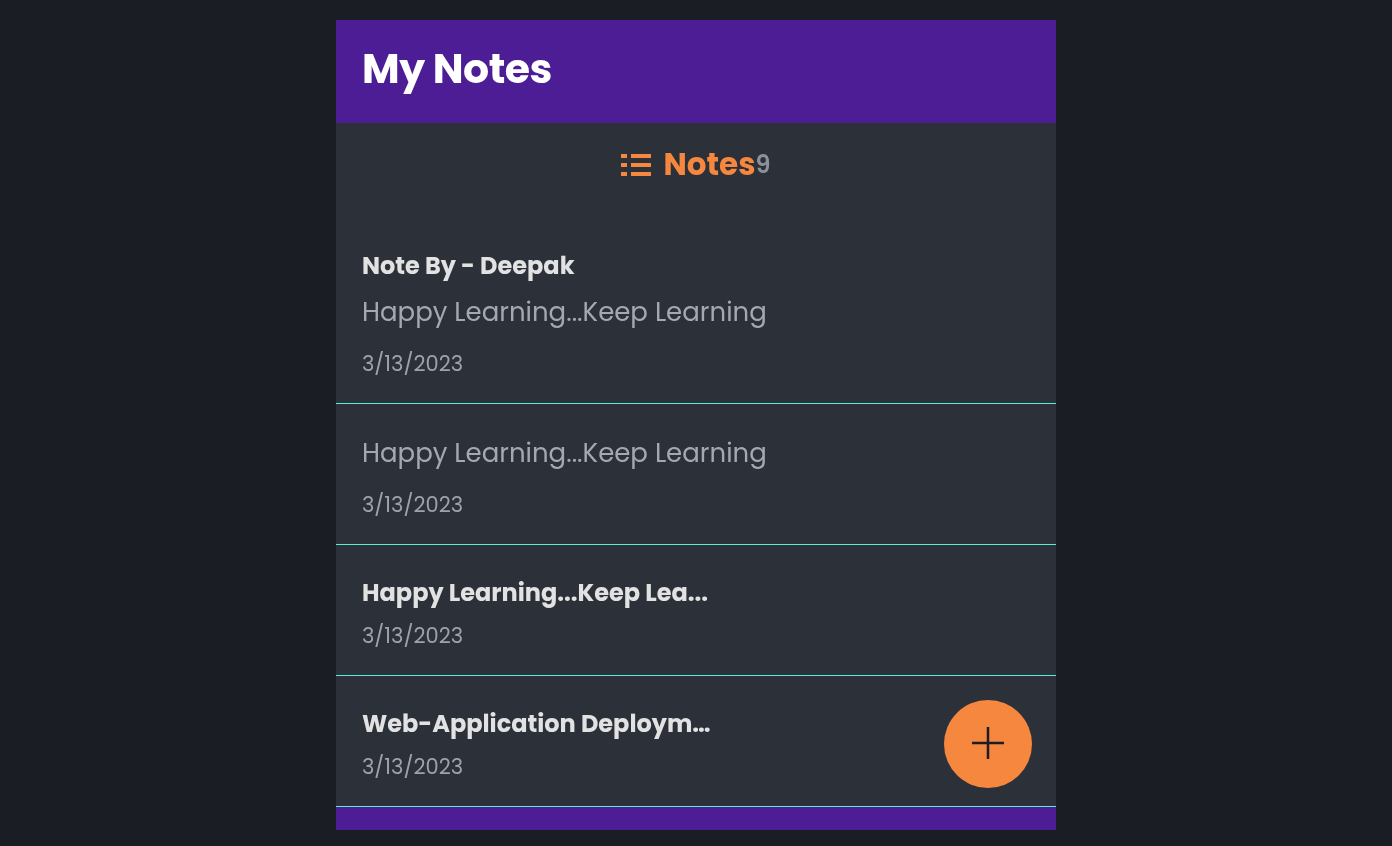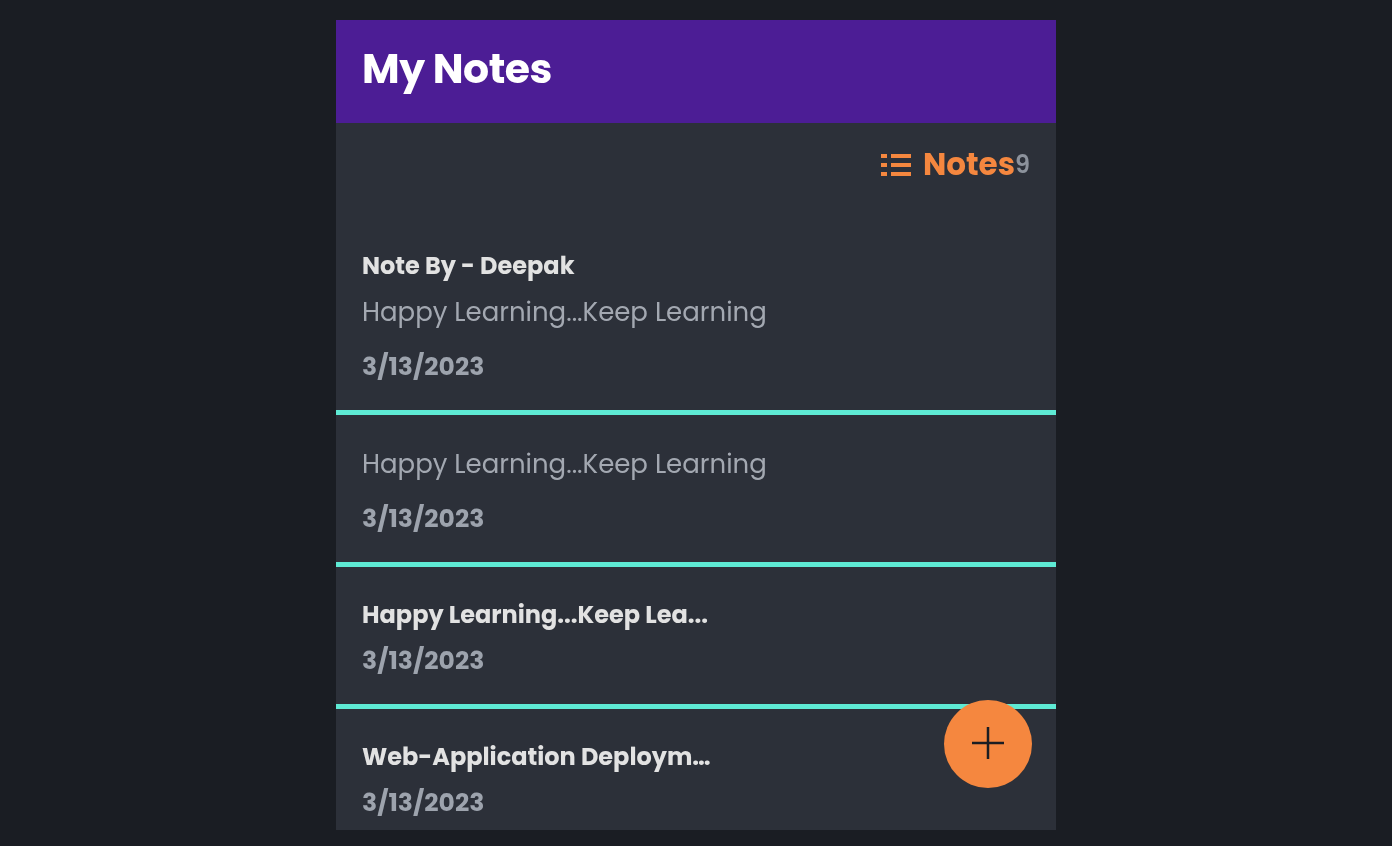--- a/index.html
+++ b/index.html
@@ -30,21 +30,21 @@
       color: #ffffff;
       font-size: 41px;
       font-weight: 700;
       letter-spacing: -0.5px;
     }
     .section-header {
       background-color: #2c3039;
       padding: 18px 26px;
       display: flex;
       align-items: center;
-      justify-content: flex-end;
+      justify-content: center;
     }
     .section-header-left {
       display: flex;
       align-items: center;
       gap: 12px;
     }
     .list-icon {
       display: inline-flex;
       align-items: center;
       justify-content: center;
@@ -57,21 +57,21 @@
     .count-badge {
       color: #8c929c;
       font-size: 24px;
       font-weight: 600;
     }
     .notes-list {
       background-color: #2c3039;
     }
     .note-item {
       padding: 30px 26px 24px;
-      border-bottom: 5px solid #5eead4;
+      border-bottom: 1px solid #5eead4;
       cursor: pointer;
     }
     .note-item:first-child {
       padding-top: 42px;
     }
     .note-title {
       color: #e2e2e2;
       font-size: 24px;
       font-weight: 700;
       margin-bottom: 10px;
@@ -81,22 +81,22 @@
       max-width: 360px;
     }
     .note-body {
       color: #a3a8b1;
       font-size: 26px;
       font-weight: 400;
       margin-bottom: 16px;
     }
     .note-date {
       color: #9da3ad;
-      font-size: 25px;
-      font-weight: 700;
+      font-size: 21px;
+      font-weight: 400;
     }
     .fab {
       position: absolute;
       bottom: 42px;
       right: 24px;
       width: 88px;
       height: 88px;
       border-radius: 50%;
       background-color: #f5873f;
       display: flex;

